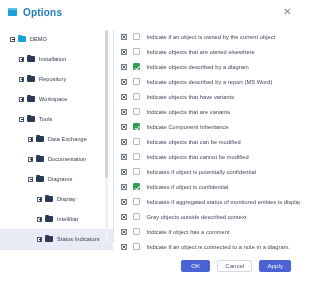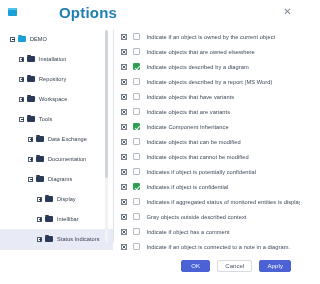--- a/index.html
+++ b/index.html
@@ -35,25 +35,24 @@
     margin-right: 6px;
     flex: 0 0 auto;
   }
   .title-icon::after {
     content: "";
     display: block;
     width: 9px; height: 2px;
     background: #55c2e8;
   }
   #title-text {
-    font-size: 15px;
+    font-size: 10px;
     font-weight: bold;
     color: #1f7fb5;
     letter-spacing: .2px;
-    margin-left: 36px;
   }
   #close-btn {
     margin-left: auto;
     width: 13px; height: 13px;
     display: flex; align-items: center; justify-content: center;
     color: #7b8794;
     font-size: 10px;
     line-height: 1;
     cursor: pointer;
   }

